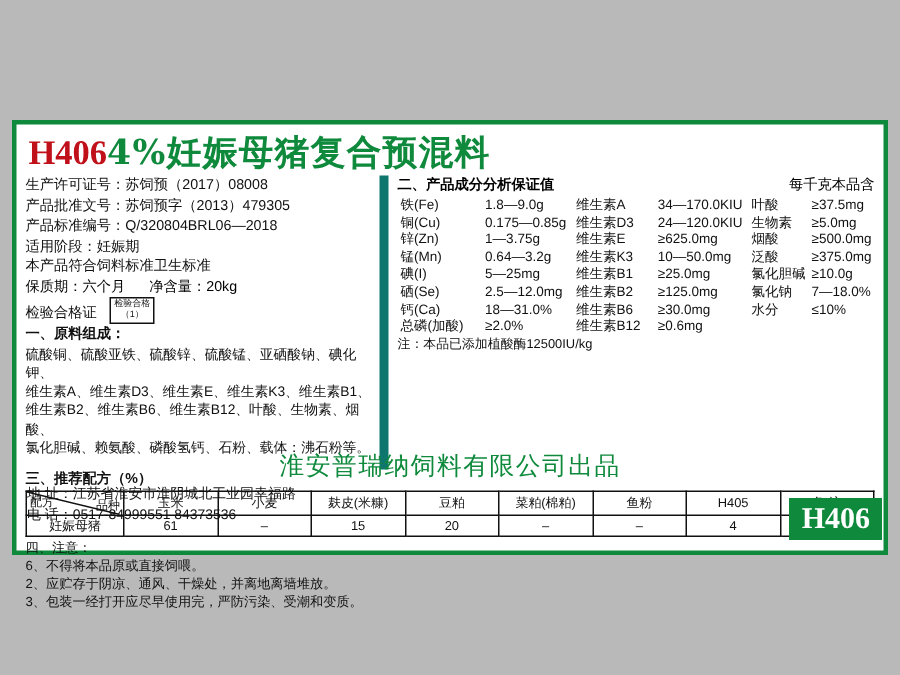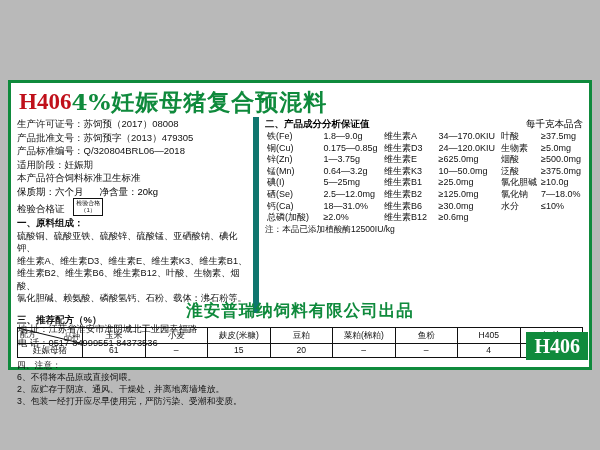--- a/index.html
+++ b/index.html
@@ -156,21 +156,21 @@
   
   .footer{
     position:absolute;
     left:8px; top:300px;
     width:584px;
     box-sizing:border-box;
     padding:0 10px;
   }
   .company{
     font-family:"DejaVu Serif", serif;
-    font-weight:bold;
+    font-weight:normal;
     font-size:16.5px;
     color:#0f8a3c;
     text-align:center;
     line-height:22px;
     letter-spacing:1px;
   }
   .addr{
     font-size:9.3px;
     color:#111;
     line-height:14px;

